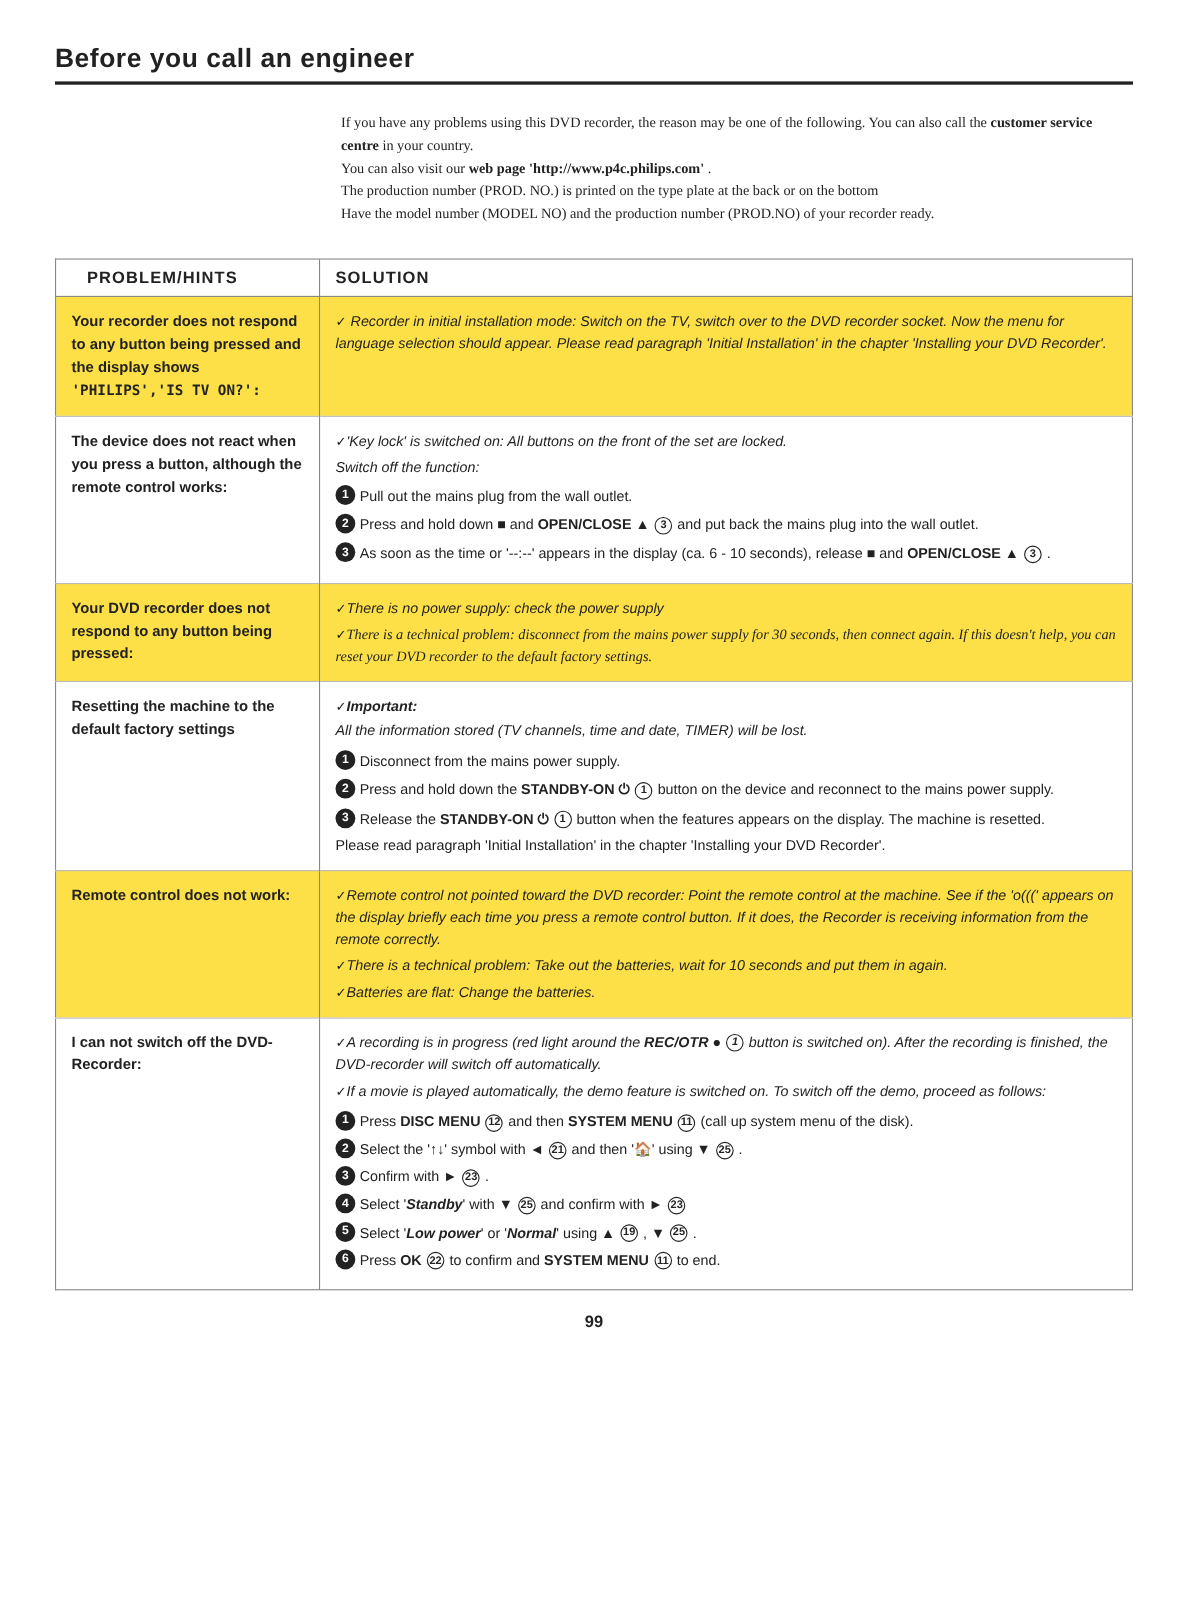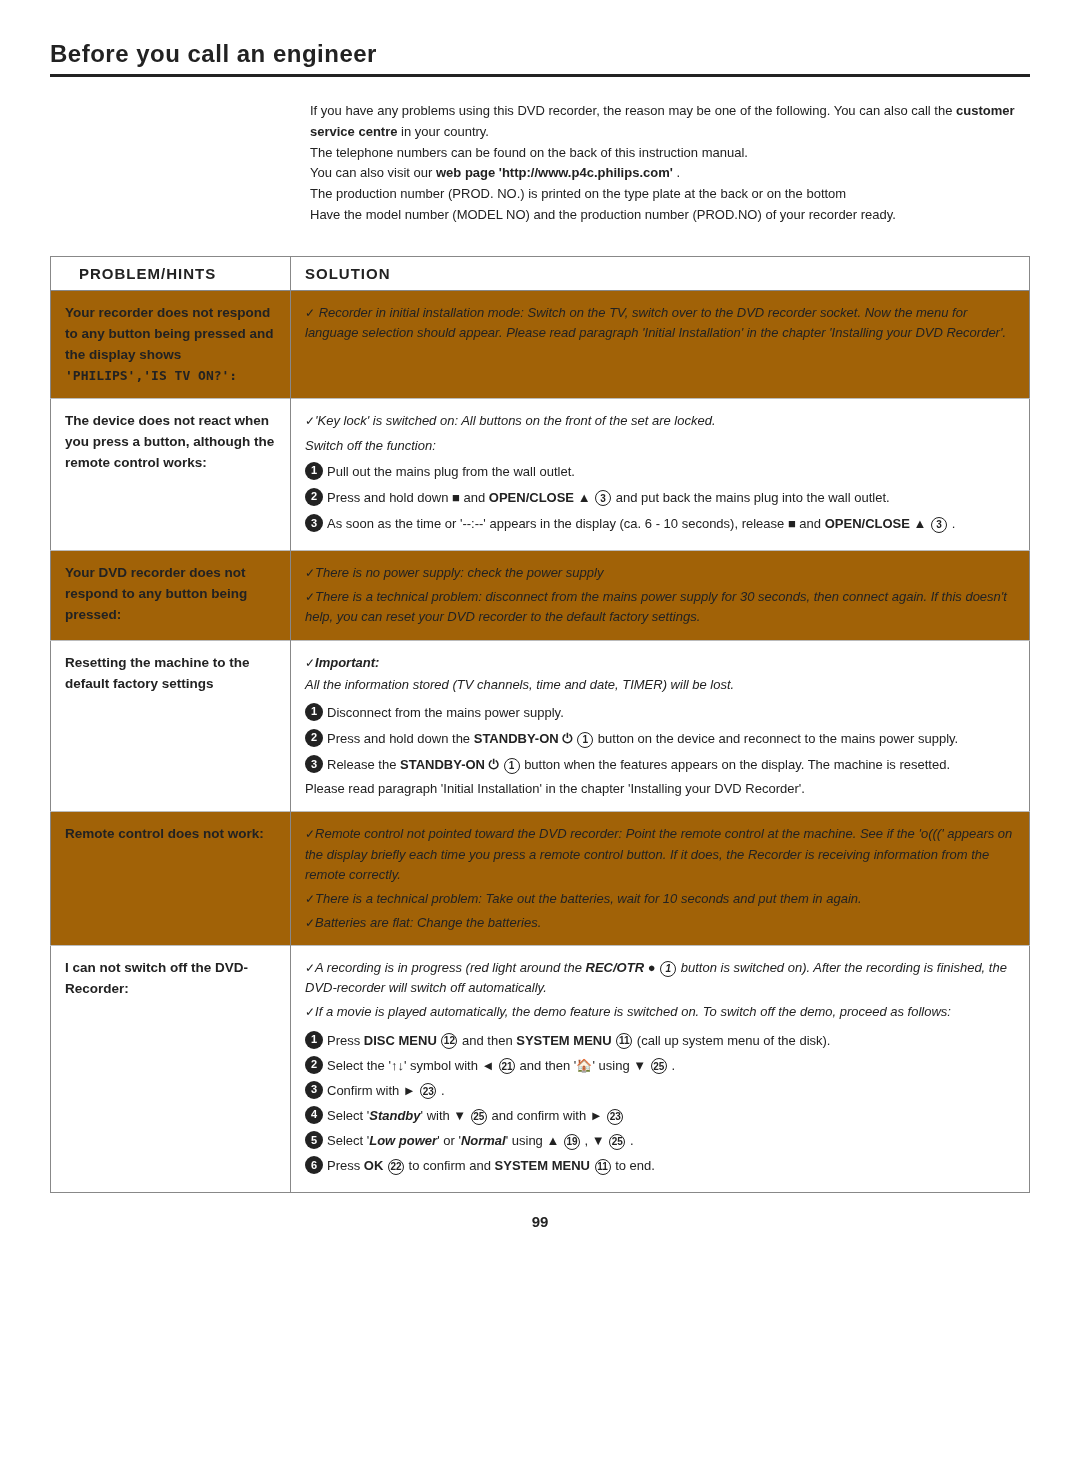--- a/index.html
+++ b/index.html
@@ -21,20 +21,21 @@
     .title-rule {
       border: none;
       border-top: 3px solid #222;
       margin-bottom: 24px;
     }
     .intro-section {
       margin-left: 260px;
       margin-bottom: 30px;
       font-size: 13px;
       line-height: 1.6;
+      font-family: Liberation Serif, serif;
     }
     .intro-section b {
       font-weight: bold;
     }
     .main-table {
       width: 100%;
       border: 1.5px solid #888;
       border-collapse: collapse;
     }
     .main-table thead tr th {
@@ -63,21 +64,21 @@
       font-size: 13.5px;
       vertical-align: top;
     }
     .main-table tbody tr {
       border-bottom: 1px solid #bbb;
     }
     .main-table tbody tr:last-child {
       border-bottom: none;
     }
     .row-shaded {
-      background-color: #a16207;
+      background-color: #fde047;
     }
     .solution-text {
       font-size: 12.5px;
       line-height: 1.55;
     }
     .checkmark {
       font-style: italic;
     }
     .checkmark::before {
       content: "✓";
@@ -134,21 +135,20 @@
 </head>
 <body>
 
 <h1 class="page-title">Before you call an engineer</h1>
 <hr class="title-rule">
 
 <div class="intro-section">
   <p>
     If you have any problems using this DVD recorder, the reason may be one of the following. You can also call the <b>customer service centre</b> in your country.
   </p>
-  <p>The telephone numbers can be found on the back of this instruction manual.</p>
   <p>You can also visit our <b>web page 'http://www.p4c.philips.com'</b> .</p>
   <p>The production number (PROD. NO.) is printed on the type plate at the back or on the bottom</p>
   <p>Have the model number (MODEL NO) and the production number (PROD.NO) of your recorder ready.</p>
 </div>
 
 <table class="main-table">
   <thead>
     <tr>
       <th>PROBLEM/HINTS</th>
       <th>SOLUTION</th>
@@ -188,21 +188,21 @@
         </ol>
       </td>
     </tr>
 
     <tr class="row-shaded">
       <td>
         <span>Your DVD recorder does not respond to any button being pressed:</span>
       </td>
       <td class="solution-text">
         <p><span class="checkmark"></span><i>There is no power supply: check the power supply</i></p>
-        <p style="margin-top:4px;"><span class="checkmark"></span><i>There is a technical problem: disconnect from the mains power supply for 30 seconds, then connect again. If this doesn't help, you can reset your DVD recorder to the default factory settings.</i></p>
+        <p style="margin-top:4px;font-family:Liberation Serif, serif;"><span class="checkmark"></span><i>There is a technical problem: disconnect from the mains power supply for 30 seconds, then connect again. If this doesn't help, you can reset your DVD recorder to the default factory settings.</i></p>
       </td>
     </tr>
 
     <tr>
       <td>
         <span>Resetting the machine to the default factory settings</span>
       </td>
       <td class="solution-text">
         <p><span class="checkmark"></span><b><i>Important:</i></b></p>
         <p style="margin-top:2px;"><i>All the information stored (TV channels, time and date, TIMER) will be lost.</i></p>

